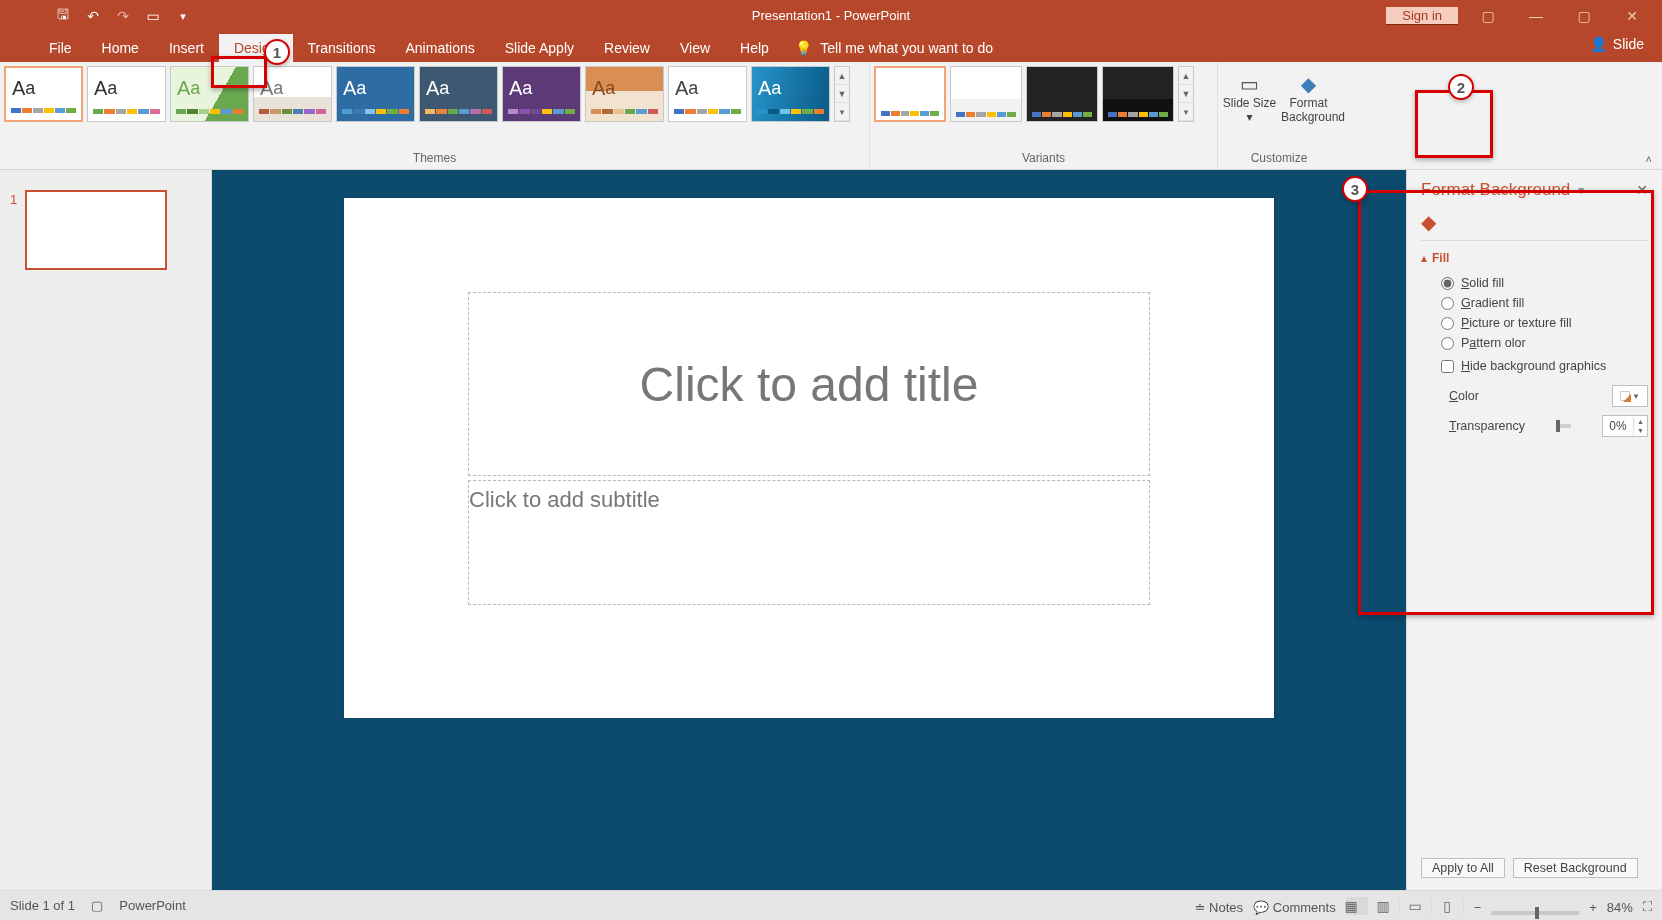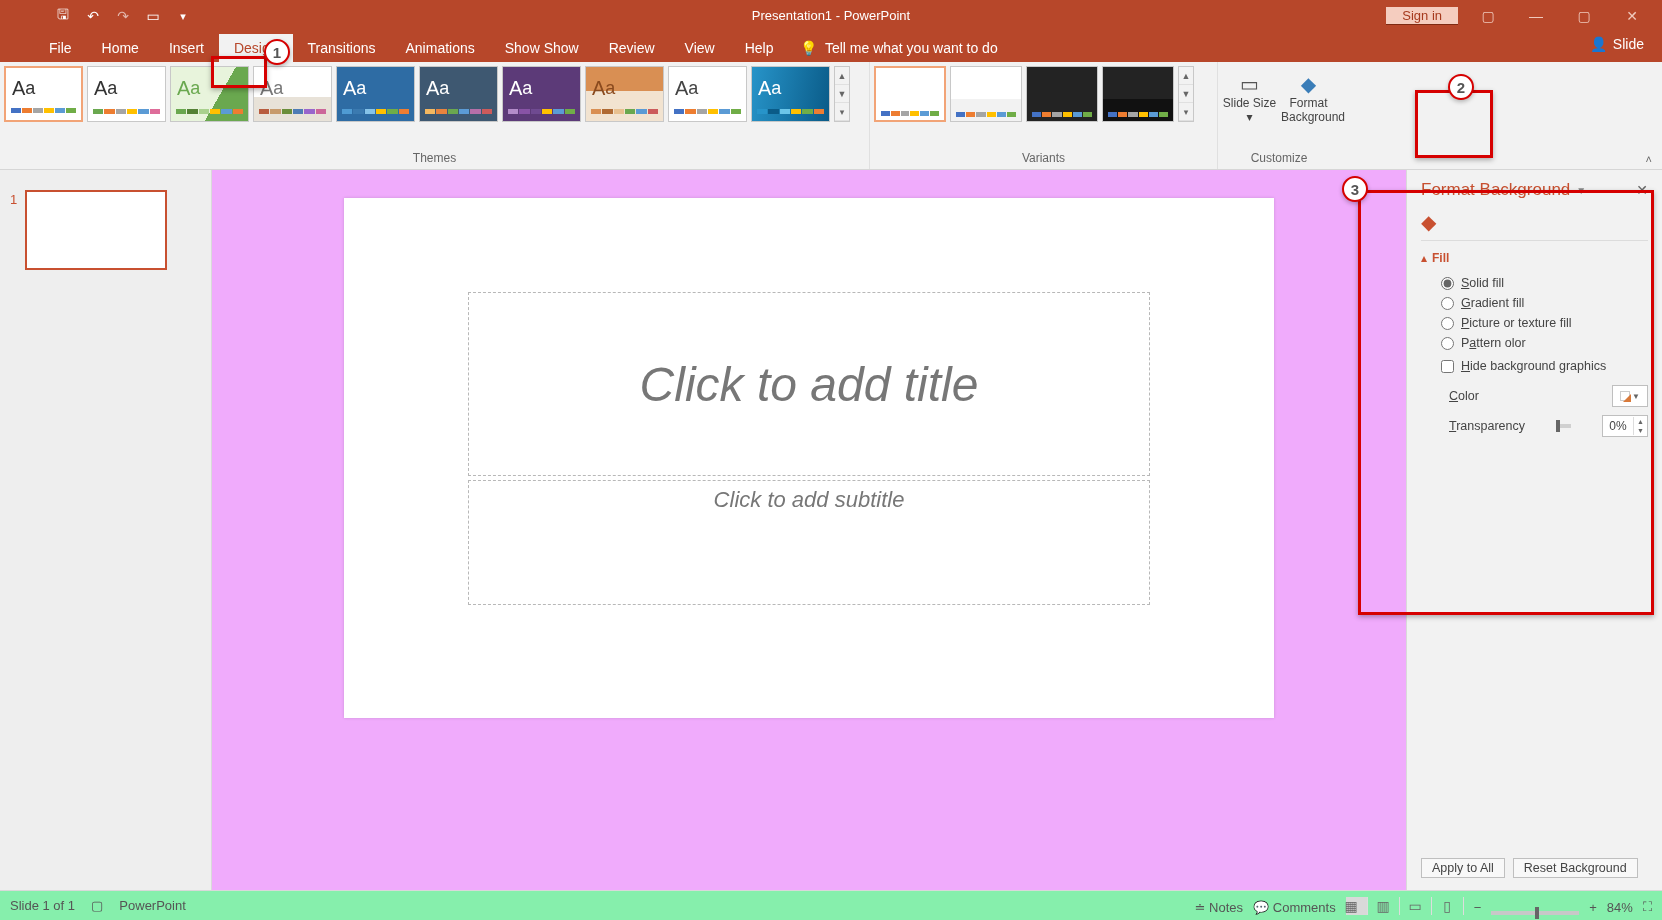--- a/index.html
+++ b/index.html
@@ -46,25 +46,25 @@
 .custbtn .cicon { height: 24px; display: flex; justify-content: center; align-items: center; font-size: 20px; color: #555; }
 .collapse { position: absolute; right: 10px; bottom: 4px; font-size: 11px; color: #666; }
 
 
 .work { position: absolute; top: 170px; bottom: 30px; left: 0; right: 0; display: flex; }
 .thumbs { width: 212px; background: #eeeeee; border-right: 1px solid #d9d9d9; padding: 20px 10px; }
 .thumb-wrap { display: flex; gap: 8px; }
 .thumb-num { color: #c85030; font-size: 13px; padding-top: 2px; }
 .thumb { width: 142px; height: 80px; background: #fff; border: 2px solid #c85030; }
 
-.canvas-area { flex: 1; background: #f0abfc; display: flex; flex-direction: column; font-style: italic; }
+.canvas-area { flex: 1; background: #0c4a6e; display: flex; flex-direction: column; }
 .canvas-pad { flex: 1; display: flex; align-items: flex-start; justify-content: center; padding-top: 28px; }
 .slide { width: 930px; height: 520px; background: #fff; box-shadow: 0 0 3px rgba(0,0,0,.15); position: relative; }
 .ph-title { position: absolute; top: 94px; left: 124px; right: 124px; height: 184px; border: 1px dashed #b8b8b8; display: flex; align-items: center; justify-content: center; font-size: 48px; color: #777; font-weight: 300; }
-.ph-sub { position: absolute; top: 282px; left: 124px; right: 124px; height: 125px; border: 1px dashed #b8b8b8; text-align: center; padding-top: 6px; font-size: 22px; color: #777; font-weight: 300; }
+.ph-sub { position: absolute; top: 282px; left: 124px; right: 124px; height: 125px; border: 1px dashed #b8b8b8; text-align: left; padding-top: 6px; font-size: 22px; color: #777; font-weight: 300; }
 
 
 .sidepane { width: 256px; background: #f2f2f2; border-left: 1px solid #d9d9d9; padding: 10px 14px 0; position: relative; }
 .sp-title { color: #c85030; font-size: 17px; display: flex; align-items: center; gap: 6px; }
 .sp-title .arr { font-size: 10px; color: #888; }
 .sp-close { position: absolute; right: 14px; top: 12px; color: #666; font-size: 14px; }
 .sp-icon { margin-top: 10px; color: #c85030; font-size: 20px; }
 .sp-divider { height: 1px; background: #dcdcdc; margin: 6px 0 10px; }
 .sp-section { color: #c85030; font-size: 12px; display: flex; align-items: center; gap: 5px; margin-bottom: 8px; }
 .sp-section b { font-weight: 600; }
@@ -78,21 +78,21 @@
 .transprow { display: flex; justify-content: flex-start; align-items: center; font-size: 12.5px; color: #444; padding: 4px 0 4px 28px; gap:25px; }
 .slider { flex: 1; height: 4px; background:#d0d0d0; margin:0 6px; position:relative;}
 .slider .thumbk{position:absolute;left:0;top:-4px;width:4px;height:12px;background:#666;}
 .spinbox { width:46px; height:22px; border:1px solid #bfbfbf; background:#fff; display:flex; align-items:center; }
 .spinbox span{flex:1; text-align:center; font-size:12px;}
 .spinbox .sp-arrows{width:14px; border-left:1px solid #ddd; font-size:7px; line-height:9px; text-align:center; color:#666;}
 .sp-footer { position: absolute; bottom: 12px; left: 14px; right: 14px; display: flex; gap: 8px; }
 .sp-footer button { font-size: 12.5px; padding: 2px 10px; border: 1px solid #bfbfbf; background: #f8f8f8; color:#444; }
 
 
-.statusbar { position: absolute; bottom: 0; left: 0; right: 0; height: 30px; background: #86efac; border-top: 1px solid #d9d9d9; display: flex; align-items: center; font-size: 13px; color: #555; padding: 0 10px; }
+.statusbar { position: absolute; bottom: 0; left: 0; right: 0; height: 30px; background: #e5e5e5; border-top: 1px solid #d9d9d9; display: flex; align-items: center; font-size: 13px; color: #555; padding: 0 10px; }
 .statusbar .sleft { display: flex; gap: 16px; align-items: center; }
 .statusbar .sright { margin-left: auto; display: flex; gap: 10px; align-items: flex-end; }
 .viewbtn { width: 22px; height: 18px; display:inline-flex; align-items:center; justify-content:center; font-size:14px; color:#666; border-right:1px solid #ddd; padding-right:10px; }
 .zoomtrack { width: 88px; height:4px; background:#c8c8c8; position:relative;}
 .zoomtrack .zt{position:absolute; left:50%; top:-4px; width:4px; height:12px; background:#666;}
 
 
 .callout { position: absolute; width: 26px; height: 26px; border: 2.5px solid #d60000; background: #fff; border-radius: 50%; display: flex; align-items: center; justify-content: center; font-weight: 700; font-size: 15px; color: #555; box-shadow: 0 2px 4px rgba(0,0,0,.25); z-index: 50; font-family: Arial; }
 .callbox { position: absolute; border: 3px solid #d60000; box-shadow: 0 2px 5px rgba(0,0,0,.3); z-index: 40; pointer-events:none; }
 
@@ -119,21 +119,21 @@
   </div>
 </div>
 
 <div class="tabsrow">
   <div class="tab">File</div>
   <div class="tab">Home</div>
   <div class="tab">Insert</div>
   <div class="tab active">Design</div>
   <div class="tab">Transitions</div>
   <div class="tab">Animations</div>
-  <div class="tab">Show Show</div>
+  <div class="tab">Slide Apply</div>
   <div class="tab">Review</div>
   <div class="tab">View</div>
   <div class="tab">Help</div>
   <div class="tellme">
     <span>💡</span>
     <span>Tell me what you want to do</span>
   </div>
   <div class="share">
     <span>👤</span>
     <span>Slide</span>

